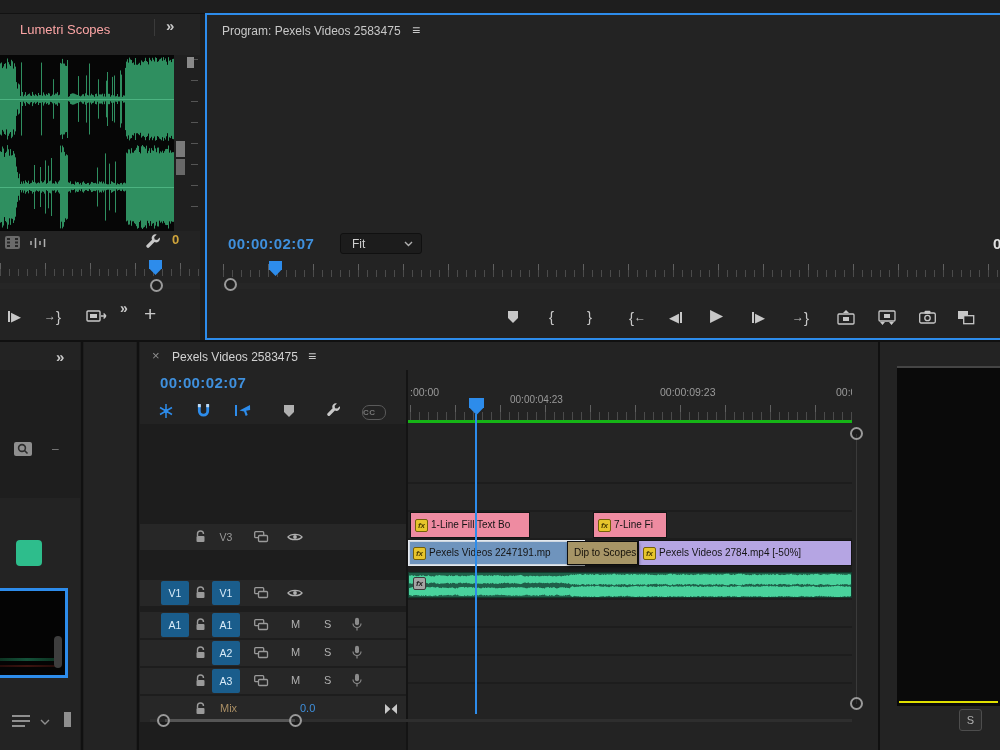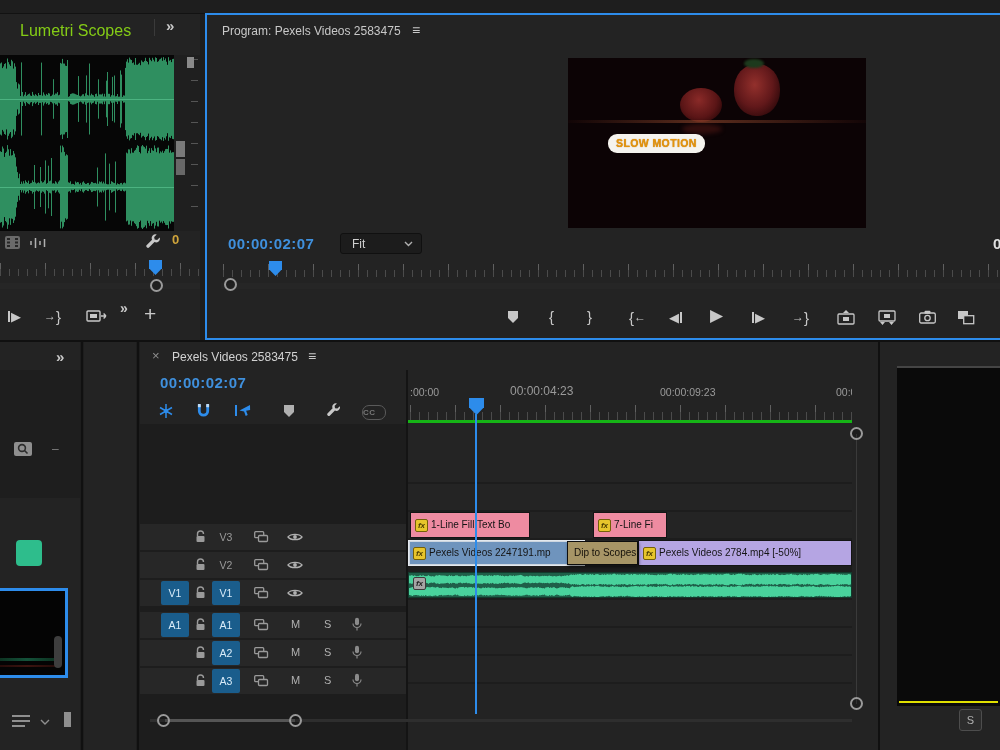--- a/index.html
+++ b/index.html
@@ -34,21 +34,21 @@
   .ccbox{position:absolute;width:22px;height:13px;border:1px solid #5a5a5a;border-radius:7px;color:#787878;
     font-size:8px;font-weight:bold;text-align:left;line-height:13px;letter-spacing:.5px}
   svg{display:block}
 </style>
 </head>
 <body>
 
 <div class="abs" style="left:0;top:0;width:1000px;height:13px;background:#1e1e1e;border-bottom:1px solid #121212"></div>
 
 <div class="panel" style="left:0;top:14px;width:200px;height:326px">
-  <div class="abs lbl" style="left:20px;top:8px;font-size:16px;color:#84cc16">Lumetri Scopes</div>
+  <div class="abs lbl" style="left:20px;top:8px;font-size:13px;color:#fca5a5">Lumetri Scopes</div>
   <div class="abs" style="left:154px;top:5px;width:1px;height:17px;background:#3a3a3a"></div>
   <div class="abs" style="left:166px;top:3px;font-size:15px;font-weight:bold;color:#c8c8c8">»</div>
 
   <div class="abs" style="left:0;top:41px;width:174px;height:176px;background:#060606;overflow:hidden">
     <svg id="scope-svg" width="174" height="176">
         <path d="M0.5 8.4V79.6M1.5 7.5V80.5M2.5 13.1V74.9M3.5 11.5V76.5M4.5 9.0V79.0M5.5 8.2V79.8M6.5 13.6V74.4M7.5 3.5V84.5M8.5 7.2V80.8M9.5 9.4V78.6M10.5 11.0V77.0M11.5 4.8V83.2M12.5 6.3V81.7M13.5 13.6V74.4M14.5 8.3V79.7M15.5 11.6V76.4M16.5 27.1V60.9M17.5 33.6V54.4M18.5 28.5V59.5M19.5 29.5V58.5M20.5 41.0V47.0M21.5 7.4V80.6M22.5 37.0V51.0M23.5 41.3V46.7M24.5 39.7V48.3M25.5 37.1V50.9M26.5 40.9V47.1M27.5 39.8V48.2M28.5 39.1V48.9M29.5 38.5V49.5M30.5 40.5V47.5M31.5 41.0V47.0M32.5 36.9V51.1M33.5 39.7V48.3M34.5 40.7V47.3M35.5 39.1V48.9M36.5 40.2V47.8M37.5 41.1V46.9M38.5 38.0V50.0M39.5 40.1V47.9M40.5 40.1V47.9M41.5 7.6V80.4M42.5 40.7V47.3M43.5 37.4V50.6M44.5 39.5V48.5M45.5 40.7V47.3M46.5 38.9V49.1M47.5 39.9V48.1M48.5 38.1V49.9M49.5 38.6V49.4M50.5 41.2V46.8M51.5 40.8V47.2M52.5 39.6V48.4M53.5 24.2V63.8M54.5 39.8V48.2M55.5 38.5V49.5M56.5 38.6V49.4M57.5 37.1V50.9M58.5 40.3V47.7M59.5 39.7V48.3M60.5 7.9V80.1M61.5 8.6V79.4M62.5 3.9V84.1M63.5 8.5V79.5M64.5 8.6V79.4M65.5 10.7V77.3M66.5 11.0V77.0M67.5 5.0V83.0M68.5 41.8V46.2M69.5 41.2V46.8M70.5 39.1V48.9M71.5 38.7V49.3M72.5 38.3V49.7M73.5 38.4V49.6M74.5 38.7V49.3M75.5 39.2V48.8M76.5 39.6V48.4M77.5 40.0V48.0M78.5 21.1V66.9M79.5 40.8V47.2M80.5 41.4V46.6M81.5 40.7V47.3M82.5 39.4V48.6M83.5 39.2V48.8M84.5 41.2V46.8M85.5 38.3V49.7M86.5 20.4V67.6M87.5 39.9V48.1M88.5 40.5V47.5M89.5 8.5V79.5M90.5 40.4V47.6M91.5 38.7V49.3M92.5 39.9V48.1M93.5 40.3V47.7M94.5 41.8V46.2M95.5 39.0V49.0M96.5 38.6V49.4M97.5 41.2V46.8M98.5 24.3V63.7M99.5 39.4V48.6M100.5 39.4V48.6M101.5 39.5V48.5M102.5 38.7V49.3M103.5 41.4V46.6M104.5 38.8V49.2M105.5 41.6V46.4M106.5 25.7V62.3M107.5 17.0V71.0M108.5 38.8V49.2M109.5 38.8V49.2M110.5 41.7V46.3M111.5 40.2V47.8M112.5 21.9V66.1M113.5 40.3V47.7M114.5 20.5V67.5M115.5 41.4V46.6M116.5 41.1V46.9M117.5 39.0V49.0M118.5 41.7V46.3M119.5 41.6V46.4M120.5 15.4V72.6M121.5 19.6V68.4M122.5 41.9V46.1M123.5 40.3V47.7M124.5 40.6V47.4M125.5 12.9V75.1M126.5 6.6V81.4M127.5 4.2V83.8M128.5 7.6V80.4M129.5 2.6V85.4M130.5 4.4V83.6M131.5 5.0V83.0M132.5 8.1V79.9M133.5 7.4V80.6M134.5 9.8V78.2M135.5 3.0V85.0M136.5 9.7V78.3M137.5 9.8V78.2M138.5 8.8V79.2M139.5 7.8V80.2M140.5 10.2V77.8M141.5 5.4V82.6M142.5 6.7V81.3M143.5 7.2V80.8M144.5 5.9V82.1M145.5 2.8V85.2M146.5 6.0V82.0M147.5 6.9V81.1M148.5 9.4V78.6M149.5 2.8V85.2M150.5 4.8V83.2M151.5 6.2V81.8M152.5 2.8V85.2M153.5 4.7V83.3M154.5 6.5V81.5M155.5 2.3V85.7M156.5 3.0V85.0M157.5 6.9V81.1M158.5 6.2V81.8M159.5 4.5V83.5M160.5 3.8V84.2M161.5 2.7V85.3M162.5 5.8V82.2M163.5 2.1V85.9M164.5 5.1V82.9M165.5 3.4V84.6M166.5 6.7V81.3M167.5 9.8V78.2M168.5 2.2V85.8M169.5 5.7V82.3M170.5 4.9V83.1M171.5 7.1V80.9M172.5 4.1V83.9M173.5 3.8V84.2M0.5 96.3V167.7M1.5 97.0V167.0M2.5 91.5V172.5M3.5 93.5V170.5M4.5 101.9V162.1M5.5 98.0V166.0M6.5 96.7V167.3M7.5 90.1V173.9M8.5 94.3V169.7M9.5 100.7V163.3M10.5 94.1V169.9M11.5 100.5V163.5M12.5 100.1V163.9M13.5 96.0V168.0M14.5 98.6V165.4M15.5 102.3V161.7M16.5 111.5V152.5M17.5 117.1V146.9M18.5 123.2V140.8M19.5 118.7V145.3M20.5 129.0V135.0M21.5 126.6V137.4M22.5 128.7V135.3M23.5 126.2V137.8M24.5 128.4V135.6M25.5 125.3V138.7M26.5 126.9V137.1M27.5 127.9V136.1M28.5 125.7V138.3M29.5 129.0V135.0M30.5 128.2V135.8M31.5 127.8V136.2M32.5 125.4V138.6M33.5 127.0V137.0M34.5 110.0V154.0M35.5 127.5V136.5M36.5 128.6V135.4M37.5 127.9V136.1M38.5 127.3V136.7M39.5 128.2V135.8M40.5 112.0V152.0M41.5 126.2V137.8M42.5 127.6V136.4M43.5 127.1V136.9M44.5 125.4V138.6M45.5 105.4V158.6M46.5 128.8V135.2M47.5 127.9V136.1M48.5 110.7V153.3M49.5 126.2V137.8M50.5 125.6V138.4M51.5 103.0V161.0M52.5 128.5V135.5M53.5 128.2V135.8M54.5 128.7V135.3M55.5 126.2V137.8M56.5 127.4V136.6M57.5 128.7V135.3M58.5 126.7V137.3M59.5 125.4V138.6M60.5 90.6V173.4M61.5 97.3V166.7M62.5 90.6V173.4M63.5 92.3V171.7M64.5 96.9V167.1M65.5 100.7V163.3M66.5 99.3V164.7M67.5 100.2V163.8M68.5 127.3V136.7M69.5 127.8V136.2M70.5 126.3V137.7M71.5 129.2V134.8M72.5 128.8V135.2M73.5 129.0V135.0M74.5 129.7V134.3M75.5 126.5V137.5M76.5 127.7V136.3M77.5 127.0V137.0M78.5 127.3V136.7M79.5 129.2V134.8M80.5 127.9V136.1M81.5 129.8V134.2M82.5 127.3V136.7M83.5 126.3V137.7M84.5 127.8V136.2M85.5 128.9V135.1M86.5 128.9V135.1M87.5 128.0V136.0M88.5 127.9V136.1M89.5 129.8V134.2M90.5 128.7V135.3M91.5 126.9V137.1M92.5 127.2V136.8M93.5 128.1V135.9M94.5 128.1V135.9M95.5 127.8V136.2M96.5 128.7V135.3M97.5 112.5V151.5M98.5 128.7V135.3M99.5 126.4V137.6M100.5 127.2V136.8M101.5 126.4V137.6M102.5 128.4V135.6M103.5 126.7V137.3M104.5 128.5V135.5M105.5 98.4V165.6M106.5 128.9V135.1M107.5 129.3V134.7M108.5 129.3V134.7M109.5 108.6V155.4M110.5 128.9V135.1M111.5 126.2V137.8M112.5 126.9V137.1M113.5 127.7V136.3M114.5 128.1V135.9M115.5 106.5V157.5M116.5 129.7V134.3M117.5 128.3V135.7M118.5 129.0V135.0M119.5 129.3V134.7M120.5 128.1V135.9M121.5 127.9V136.1M122.5 129.4V134.6M123.5 127.9V136.1M124.5 127.5V136.5M125.5 128.3V135.7M126.5 97.6V166.4M127.5 98.4V165.6M128.5 94.3V169.7M129.5 94.5V169.5M130.5 98.4V165.6M131.5 93.2V170.8M132.5 97.6V166.4M133.5 97.7V166.3M134.5 95.8V168.2M135.5 94.8V169.2M136.5 92.8V171.2M137.5 90.3V173.7M138.5 91.1V172.9M139.5 97.0V167.0M140.5 98.4V165.6M141.5 91.3V172.7M142.5 90.0V174.0M143.5 91.3V172.7M144.5 92.1V171.9M145.5 93.6V170.4M146.5 90.7V173.3M147.5 98.2V165.8M148.5 95.8V168.2M149.5 93.2V170.8M150.5 97.9V166.1M151.5 93.1V170.9M152.5 95.3V168.7M153.5 95.9V168.1M154.5 90.4V173.6M155.5 93.4V170.6M156.5 97.2V166.8M157.5 92.7V171.3M158.5 92.5V171.5M159.5 98.3V165.7M160.5 96.3V167.7M161.5 97.4V166.6M162.5 95.7V168.3M163.5 97.9V166.1M164.5 96.2V167.8M165.5 94.2V169.8M166.5 93.9V170.1M167.5 94.0V170.0M168.5 90.5V173.5M169.5 97.6V166.4M170.5 95.4V168.6M171.5 97.7V166.3M172.5 97.2V166.8M173.5 97.2V166.8" stroke="#2f8f60" stroke-width="1" fill="none"></path>
         <rect x="0" y="44" width="174" height="1" fill="#54bb8a" opacity=".8"></rect>
         <rect x="0" y="132" width="174" height="1" fill="#54bb8a" opacity=".8"></rect>
       </svg>
   </div>
@@ -114,29 +114,20 @@
       </svg>
   </div>
   <div class="abs lbl" style="left:120px;top:286px;font-size:14px;font-weight:bold;color:#c8c8c8">»</div>
   <div class="abs lbl" style="left:144px;top:288px;font-size:21px;color:#c8c8c8">+</div>
 </div>
 
 <div class="panel" style="left:205px;top:13px;width:800px;height:327px;border:2px solid var(--accent_blue,#2d8ceb);box-sizing:border-box">
   <div class="abs lbl" style="left:15px;top:9px;font-size:12px;color:#c8c8c8">Program: Pexels Videos 2583475</div>
   <div class="abs lbl" style="left:205px;top:7px;font-size:14px;color:#c8c8c8">≡</div>
 
-  <div class="abs" style="left:361px;top:43px;width:298px;height:170px;background:#0c0305;overflow:hidden">
-    <div class="abs" style="left:112px;top:30px;width:42px;height:34px;border-radius:50%;background:radial-gradient(circle at 45% 35%, #8a2a28, #5a1516 55%, #2a0708 85%, rgba(20,3,4,0) 100%);filter:blur(.4px)"></div>
-    <div class="abs" style="left:166px;top:6px;width:46px;height:52px;border-radius:48%;background:radial-gradient(ellipse at 45% 40%, #93302c, #61181a 50%, #30090b 80%, rgba(16,2,3,0) 100%)"></div>
-    <div class="abs" style="left:176px;top:1px;width:20px;height:9px;border-radius:50%;background:#1d3a1d;filter:blur(1px)"></div>
-    <div class="abs" style="left:0;top:62px;width:298px;height:3px;background:linear-gradient(to right, rgba(60,20,15,.10), rgba(160,80,50,.55) 45%, rgba(60,20,15,.15))"></div>
-    <div class="abs" style="left:114px;top:66px;width:40px;height:10px;border-radius:50%;background:rgba(120,35,30,.35);filter:blur(2px)"></div>
-    <div class="abs lbl" style="left:40px;top:76px;height:19px;line-height:19px;padding:0 8px;border-radius:9px;background:#f5f3ee;
-                color:var(--badge_orange,#e5940b);font-size:10.5px;font-weight:bold;letter-spacing:.4px;text-shadow:0 0 1px #b26a00">SLOW MOTION</div>
-  </div>
 
   <div class="abs lbl tc" style="left:21px;top:220px">00:00:02:07</div>
   <div class="abs" style="left:133px;top:218px;width:80px;height:19px;background:#1c1c1c;border:1px solid #101010;border-radius:3px">
     <span class="abs lbl" style="left:11px;top:3px;font-size:12px;color:#d0d0d0">Fit</span>
     <svg class="abs" style="right:8px;top:7px" width="9" height="6">
         <path d="M1 1l3.5 3.5L8 1" stroke="#b0b0b0" stroke-width="1.4" fill="none"></path>
       </svg>
   </div>
   <div class="abs lbl" style="left:786px;top:220px;font-size:15px;font-weight:bold;color:#e0e0e0">0</div>
 
@@ -364,41 +355,20 @@
           </svg>
         </span>
       <span class="abs ic" style="left:147px;top:8px;color:#b0b0b0">
           <svg width="16" height="10">
             <path d="M1 5c2.6-3.6 11.4-3.6 14 0-2.6 3.6-11.4 3.6-14 0z" fill="none" stroke="currentColor" stroke-width="1.3"></path>
             <circle cx="8" cy="5" r="1.9" fill="currentColor"></circle>
           </svg>
         </span>
     </div>
 
-    <div class="trackrow" style="top:128px">
-      <span class="abs ic" style="left:55px;top:6px;color:#9a9a9a">
-          <svg width="11" height="13">
-            <path d="M2.5 6V4a3 3 0 0 1 6 0" fill="none" stroke="currentColor" stroke-width="1.4"></path>
-            <rect x="1.5" y="6" width="8" height="6" rx="1" fill="currentColor"></rect>
-          </svg>
-        </span>
-      <span class="plainname" style="left:72px">V2</span>
-      <span class="abs ic" style="left:114px;top:7px;color:#9a9a9a">
-          <svg width="15" height="12">
-            <rect x="0.7" y="0.7" width="9" height="6" rx="1" fill="none" stroke="currentColor" stroke-width="1.3"></rect>
-            <rect x="4.5" y="4.5" width="9" height="6" rx="1" fill="#272727" stroke="currentColor" stroke-width="1.3"></rect>
-          </svg>
-        </span>
-      <span class="abs ic" style="left:147px;top:8px;color:#b0b0b0">
-          <svg width="16" height="10">
-            <path d="M1 5c2.6-3.6 11.4-3.6 14 0-2.6 3.6-11.4 3.6-14 0z" fill="none" stroke="currentColor" stroke-width="1.3"></path>
-            <circle cx="8" cy="5" r="1.9" fill="currentColor"></circle>
-          </svg>
-        </span>
-    </div>
 
     <div class="trackrow" style="top:156px">
       <span class="patchbox" style="left:21px">V1</span>
       <span class="abs ic" style="left:55px;top:6px;color:#9a9a9a">
           <svg width="11" height="13">
             <path d="M2.5 6V4a3 3 0 0 1 6 0" fill="none" stroke="currentColor" stroke-width="1.4"></path>
             <rect x="1.5" y="6" width="8" height="6" rx="1" fill="currentColor"></rect>
           </svg>
         </span>
       <span class="targetbox" style="left:72px">V1</span>
@@ -485,29 +455,44 @@
       <span class="ms" style="left:184px">S</span>
       <span class="abs ic" style="left:212px;top:5px;color:#8a8a8a">
           <svg width="10" height="14">
             <rect x="3" y="0.7" width="4" height="7.5" rx="2" fill="currentColor"></rect>
             <path d="M1 6.5a4 4 0 0 0 8 0" fill="none" stroke="currentColor" stroke-width="1.2"></path>
             <line x1="5" y1="11" x2="5" y2="13.5" stroke="currentColor" stroke-width="1.2"></line>
           </svg>
         </span>
     </div>
 
+    <div class="trackrow" style="top:272px">
+      <span class="abs ic" style="left:55px;top:6px;color:#9a9a9a">
+          <svg width="11" height="13">
+            <path d="M2.5 6V4a3 3 0 0 1 6 0" fill="none" stroke="currentColor" stroke-width="1.4"></path>
+            <rect x="1.5" y="6" width="8" height="6" rx="1" fill="currentColor"></rect>
+          </svg>
+        </span>
+      <span class="abs lbl" style="left:80px;top:6px;font-size:11px;color:#a98e64">Mix</span>
+      <span class="abs lbl" style="left:160px;top:6px;font-size:11px;color:var(--timecode_blue,#3f90dd)">0.0</span>
+      <span class="abs ic" style="left:244px;top:7px">
+          <svg width="14" height="12">
+            <path d="M1 1v10l5.4-5zM13 1v10L7.6 6z" fill="#c8c8c8"></path>
+          </svg>
+        </span>
+    </div>
   </div>
 
   <div class="abs" style="left:266px;top:28px;width:2px;height:380px;background:#141414"></div>
 
   <div class="abs" style="left:268px;top:42px;width:444px;height:366px;background:#1d1d1d;overflow:hidden">
 
     <div class="abs" style="left:0;top:0;width:444px;height:36px;background:#232323">
       <span class="abs lbl" style="left:2px;top:2px;font-size:10.5px;color:#9a9a9a">:00:00</span>
-      <span class="abs lbl" style="left:102px;top:0;font-size:12px;color:#9a9a9a">00:00:04:23</span>
+      <span class="abs lbl" style="left:102px;top:10px;font-size:10px;color:#9a9a9a">00:00:04:23</span>
       <span class="abs lbl" style="left:252px;top:2px;font-size:10.5px;color:#9a9a9a">00:00:09:23</span>
       <span class="abs lbl" style="left:428px;top:2px;font-size:10.5px;color:#9a9a9a">00:0</span>
       <div class="ticks-major" style="left:2px;top:21px;width:442px;height:15px"></div>
       <div class="ticks-minor" style="left:2px;top:28px;width:442px;height:8px"></div>
     </div>
 
     <div class="abs" style="left:0;top:36px;width:444px;height:3px;background:var(--render_bar_green,#16b416)"></div>
 
     <div class="abs" style="left:0;top:39px;width:444px;height:59px;background:#242424"></div>
     <div class="abs" style="left:0;top:100px;width:444px;height:26px;background:#242424"></div>

